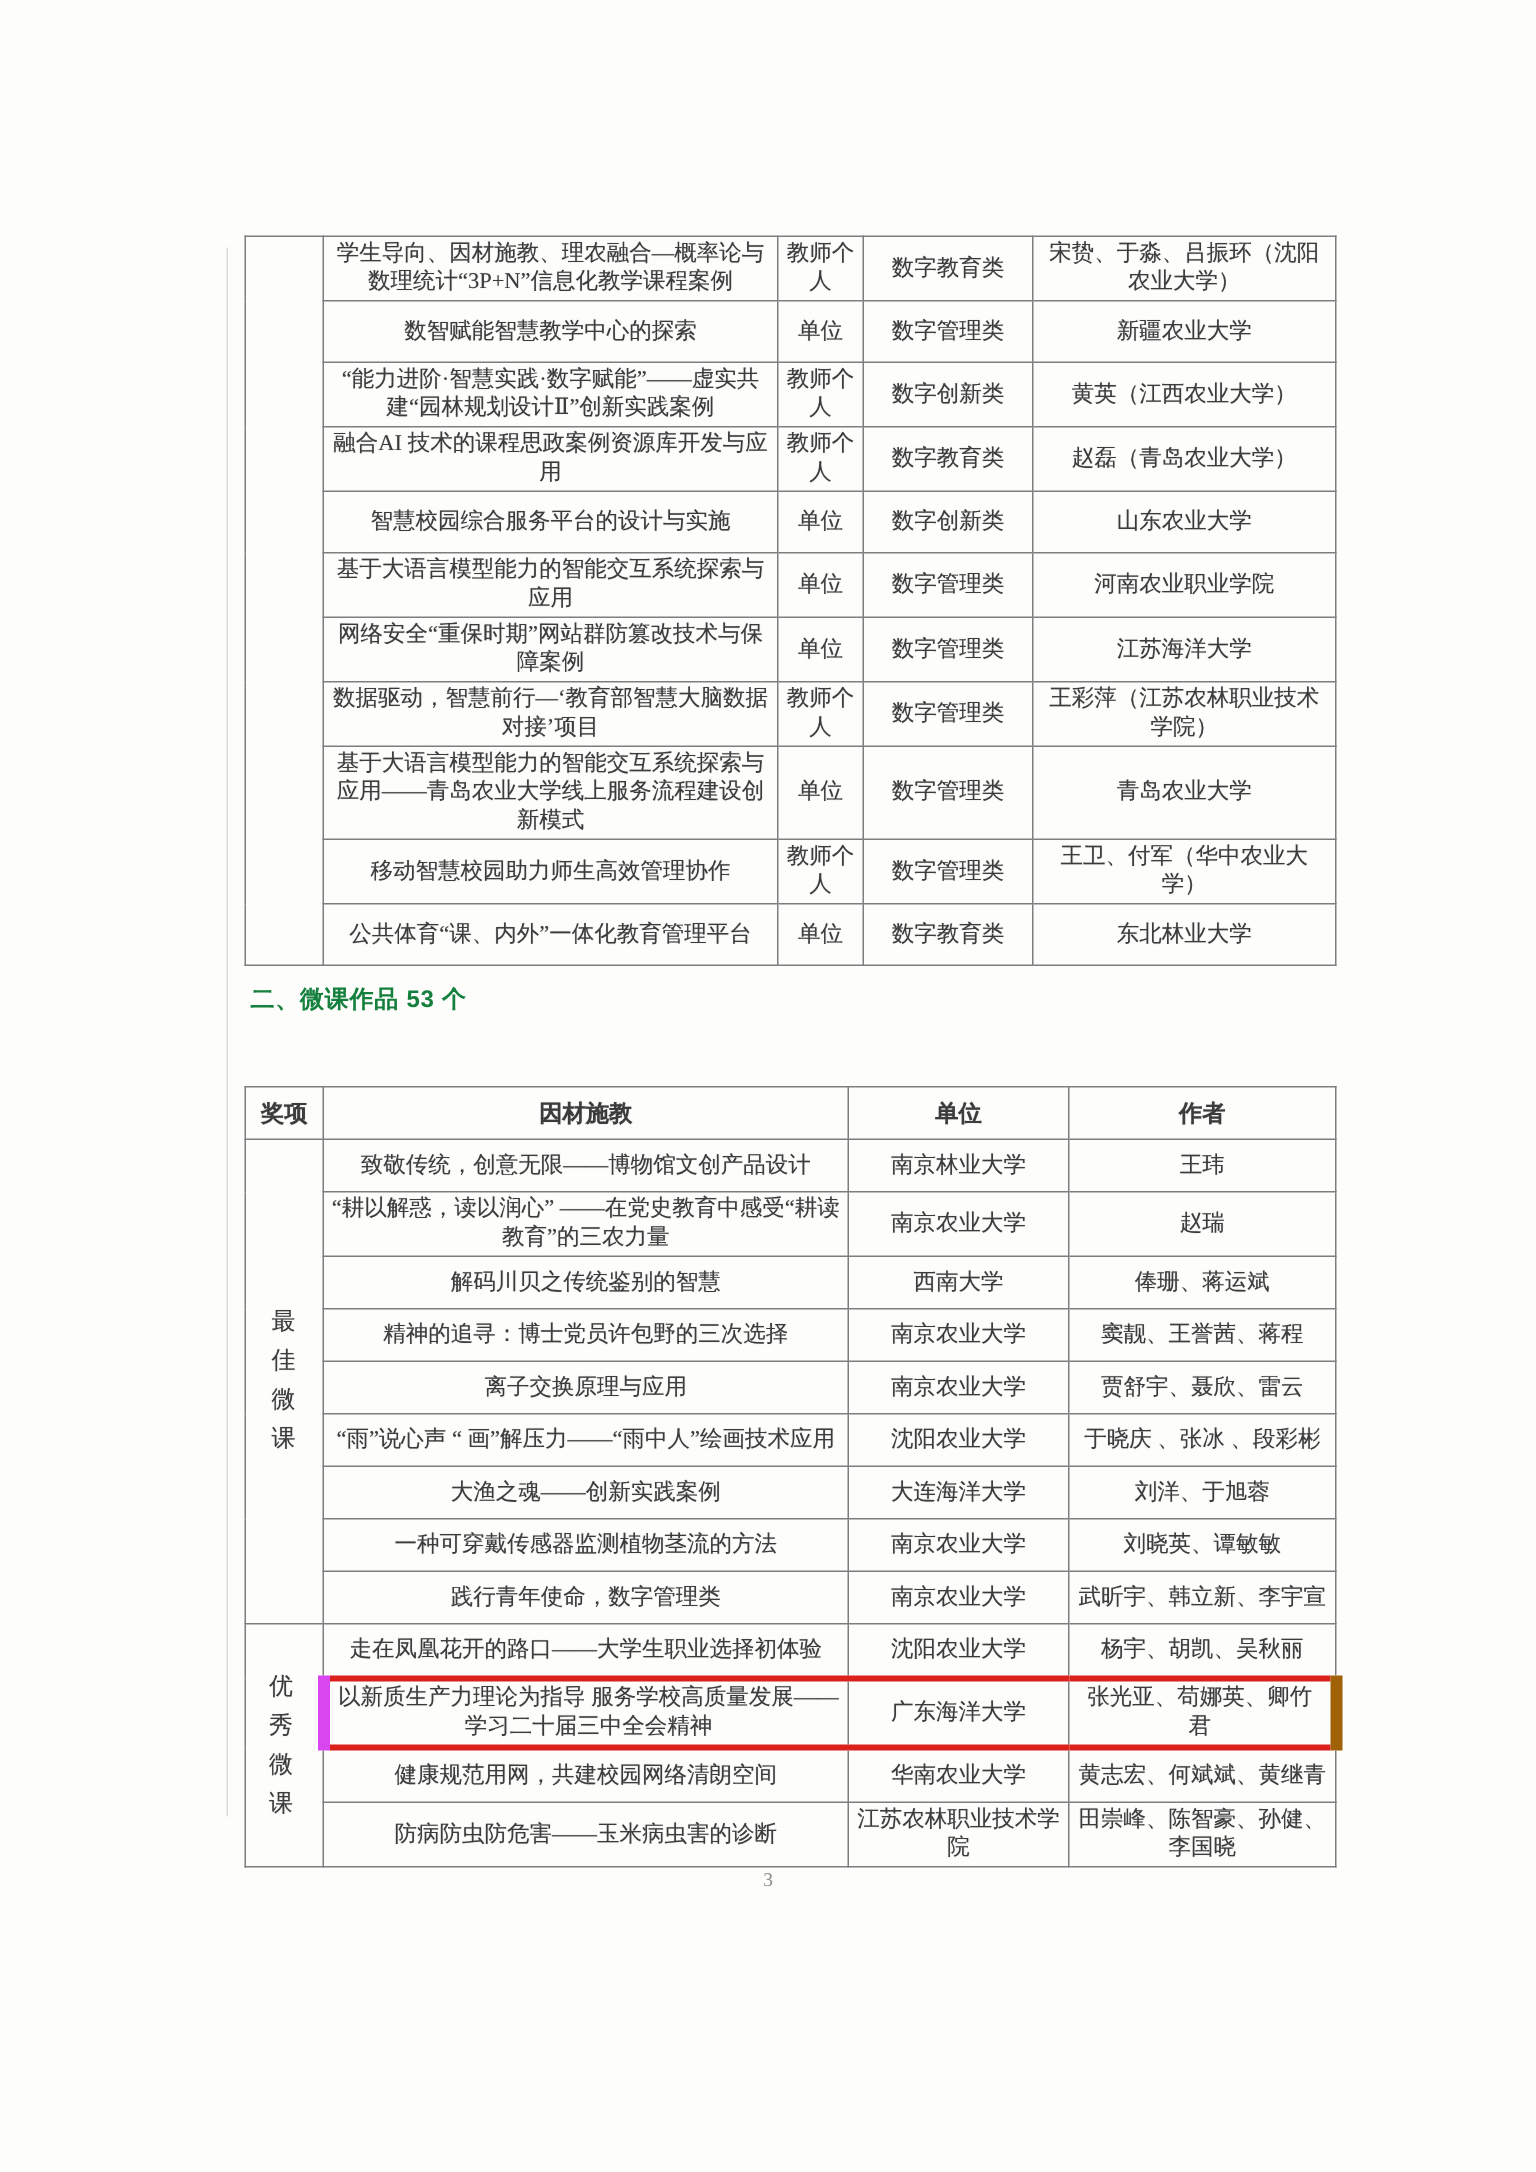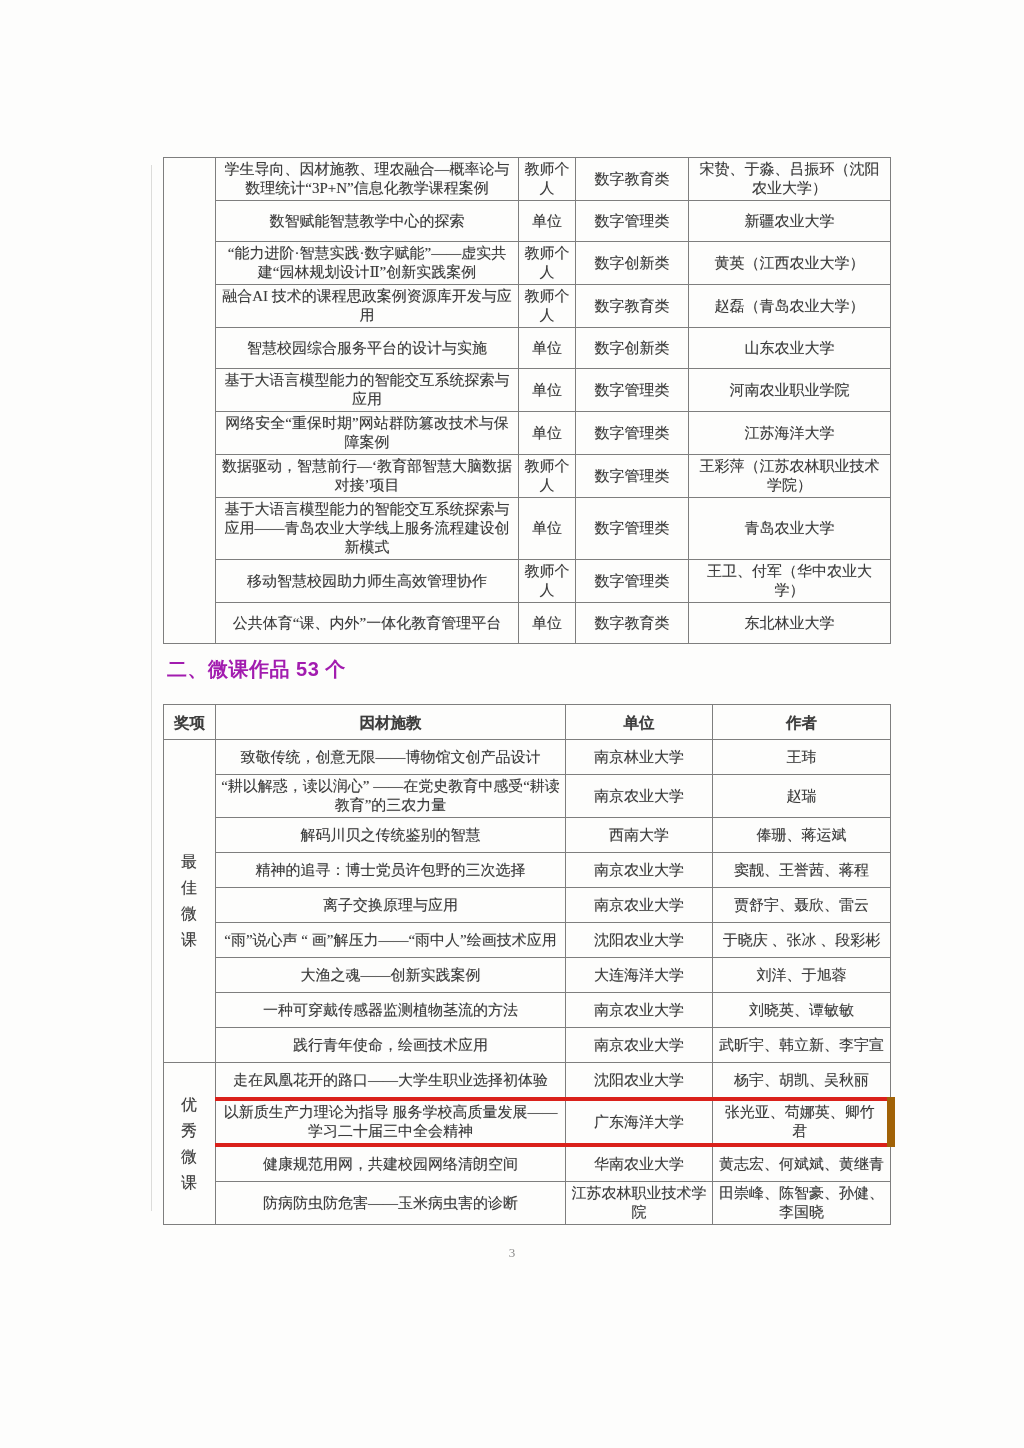--- a/index.html
+++ b/index.html
@@ -13,43 +13,43 @@
   .page{position:absolute;inset:0;}
   .scan-line{
     position:absolute;left:151px;top:165px;width:1px;height:1046px;
     background:#dcdcda;
   }
   table{
     border-collapse:collapse;table-layout:fixed;
     position:absolute;left:163px;width:727px;
   }
   .t1{top:157px;}
-  .t2{top:704px;padding-left:16px;}
+  .t2{top:724px;padding-left:16px;}
   td,th{
     border:1px solid #7e7e7e;
     text-align:center;vertical-align:middle;
     font-size:15px;line-height:19px;
     padding:2px 5px;
     color:#3c3c3c;
     text-shadow:0 0 0.7px rgba(70,70,70,0.45);
     word-break:break-all;
   }
   .t1 td{height:36px;}
   .t2 td{height:30px;}
   .t2 th{height:30px;font-weight:bold;font-size:15.5px;}
   .award-cell{letter-spacing:1px;}
   .award-cell span{display:block;line-height:26px;font-size:16px;}
   
   tr.hl td{border-top:4px solid #da211b;border-bottom:4px solid #da211b;}
-  tr.hl td:first-child{border-left:1px solid #d946ef;}
+  tr.hl td:first-child{border-left:8px solid #d946ef;}
   tr.hl td:last-child{border-right:8px solid #a16207;}
   .section-heading{
     position:absolute;left:167px;top:656px;margin:0;
     font-family:"Liberation Sans","DejaVu Sans",sans-serif;
-    font-size:20px;font-weight:bold;color:#a21caf;
+    font-size:16px;font-weight:bold;color:#15803d;
     letter-spacing:0.5px;
   }
   .pagenum{
     position:absolute;left:0;top:1245px;width:1024px;
     text-align:center;font-size:13px;color:#8a8a8a;
   }
   
   .t1 .c-blank{width:52px;} .t1 .c-title{width:303px;}
   .t1 .c-role{width:57px;}  .t1 .c-cat{width:113px;}
   .t1 .c-auth{width:202px;}
@@ -200,21 +200,21 @@
           <td>大渔之魂——创新实践案例</td>
           <td>大连海洋大学</td>
           <td>刘洋、于旭蓉</td>
         </tr>
         <tr>
           <td>一种可穿戴传感器监测植物茎流的方法</td>
           <td>南京农业大学</td>
           <td>刘晓英、谭敏敏</td>
         </tr>
         <tr>
-          <td>践行青年使命，绘画技术应用</td>
+          <td>践行青年使命，数字管理类</td>
           <td>南京农业大学</td>
           <td>武昕宇、韩立新、李宇宣</td>
         </tr>
         <tr>
           <td class="award-cell" rowspan="4">
             <span>优</span>
             <span>秀</span>
             <span>微</span>
             <span>课</span>
           </td>

